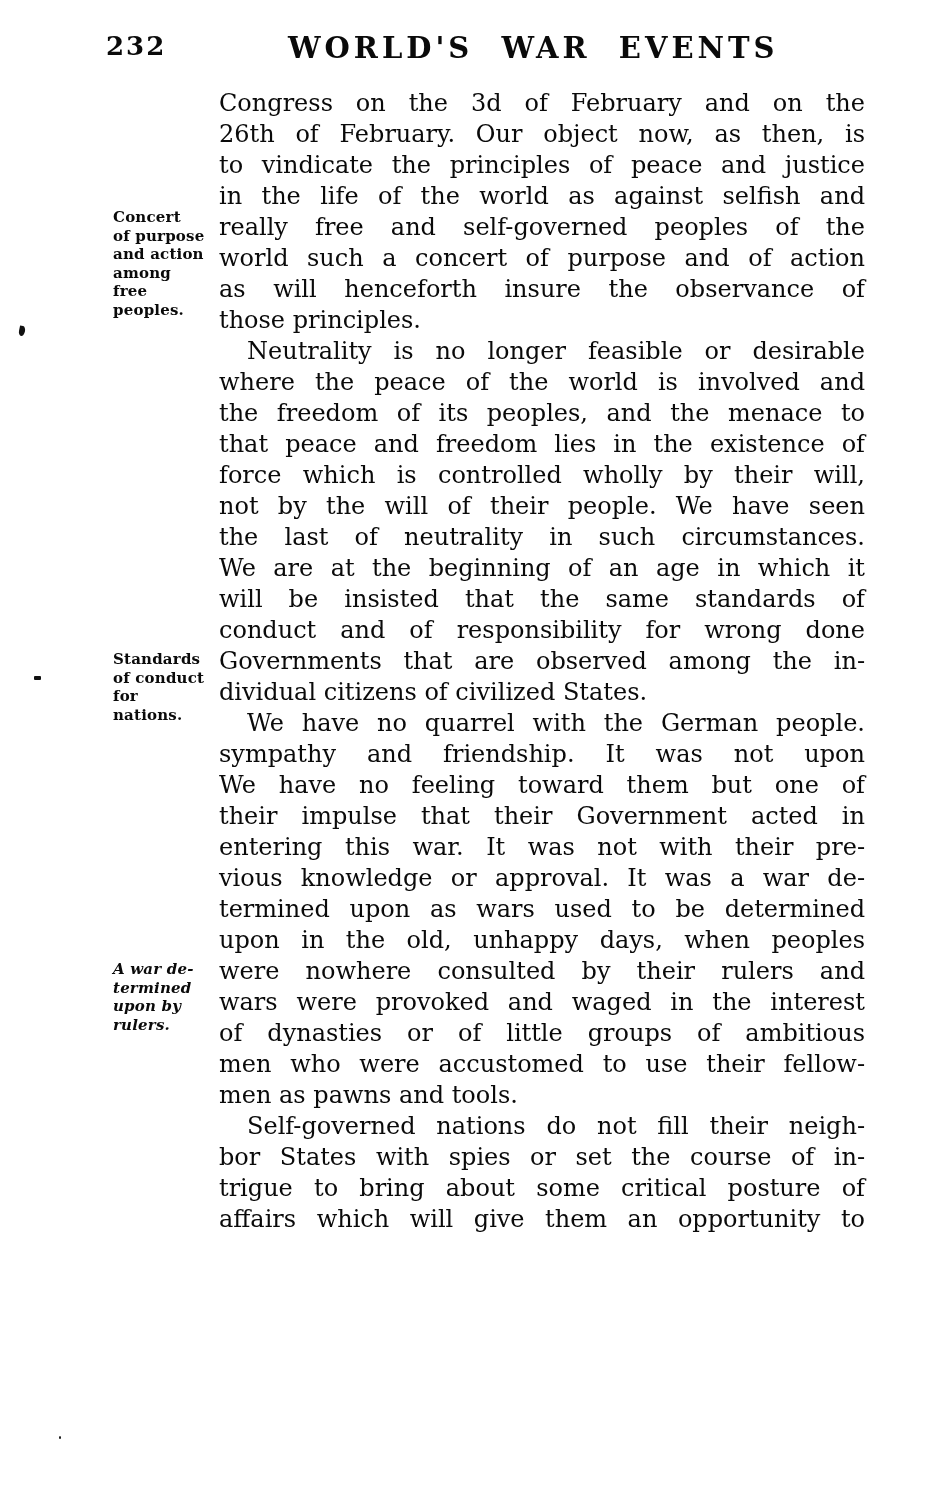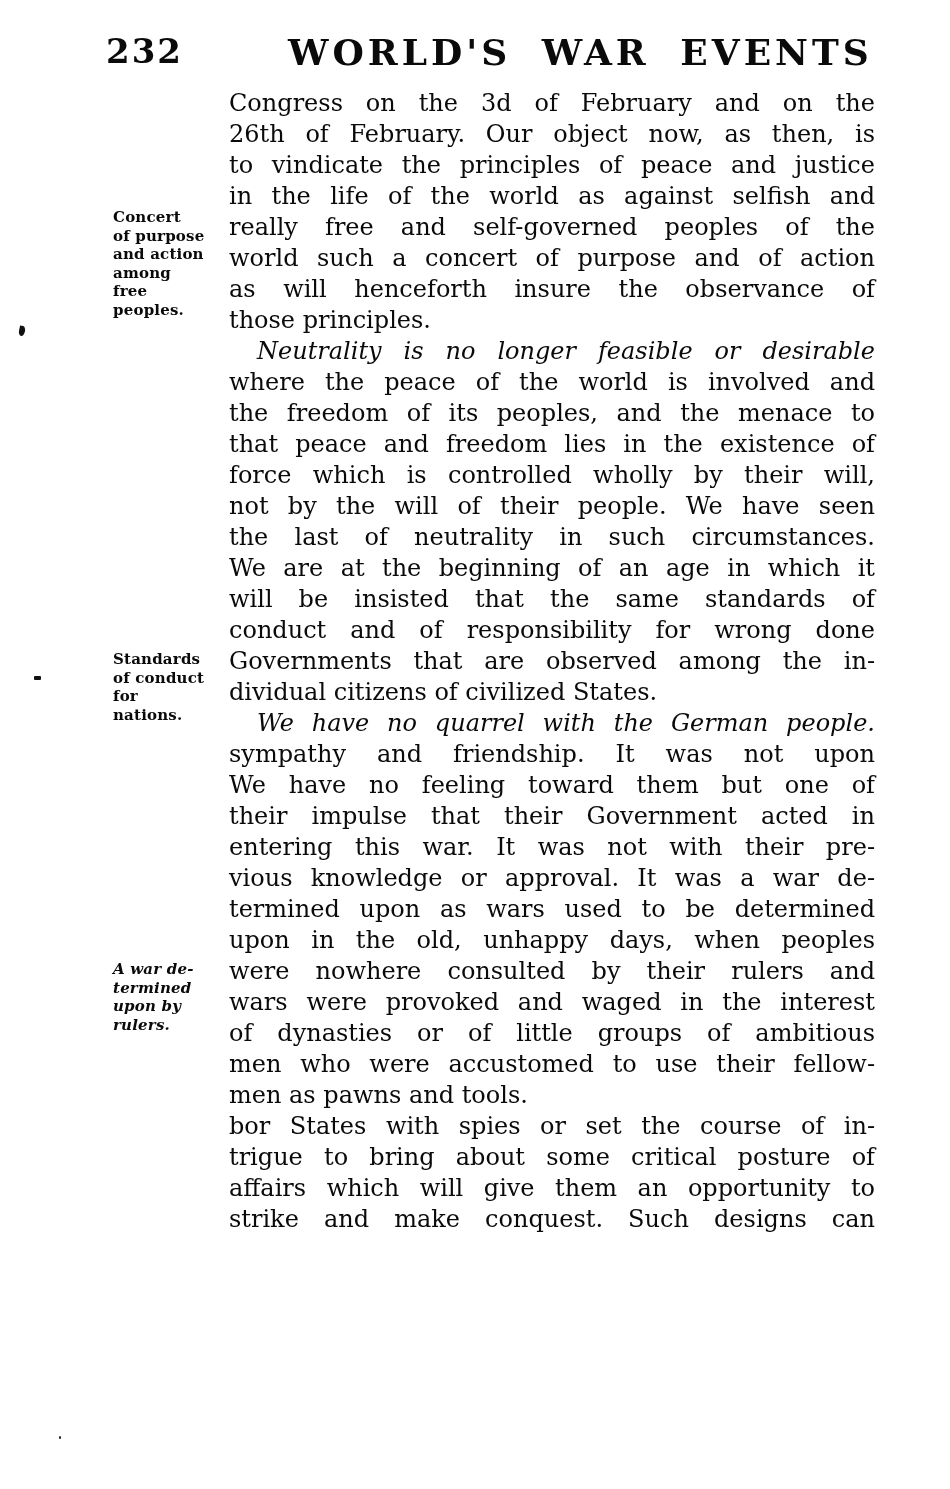--- a/index.html
+++ b/index.html
@@ -11,42 +11,42 @@
     position: relative;
     overflow: hidden;
   }
   .page {
     position: absolute; top: 0; left: 0;
     width: 950px; height: 1489px;
     background: #ffffff;
   }
   .page-number {
     position: absolute; left: 106px; top: 31px;
-    font-size: 34px; font-weight: bold;
+    font-size: 26px; font-weight: bold;
     letter-spacing: 2px;
   }
   .running-title {
     position: absolute; left: 288px; top: 31px;
-    font-size: 36px; font-weight: bold;
+    font-size: 29px; font-weight: bold;
     letter-spacing: 4px; word-spacing: 14px;
     white-space: nowrap;
   }
   .body-text {
-    position: absolute; left: 229px; top: 88px;
+    position: absolute; left: 219px; top: 88px;
     width: 646px;
   }
   .body-line {
     height: 31px; line-height: 31px;
     font-size: 24px;
     text-align: justify;
     text-align-last: justify;
     -moz-text-align-last: justify;
     white-space: normal;
   }
-  .body-line.indent { text-indent: 28px; font-style: italic; }
+  .body-line.indent { text-indent: 28px; }
   .body-line.last {
     text-align-last: left;
     -moz-text-align-last: left;
   }
   .margin-note {
     position: absolute; left: 113px;
     width: 110px;
     font-size: 15px; font-weight: bold;
     line-height: 18.5px;
     letter-spacing: 0.2px;
@@ -120,23 +120,23 @@
       <div class="body-line">their impulse that their Government acted in</div>
       <div class="body-line">entering this war. It was not with their pre-</div>
       <div class="body-line">vious knowledge or approval. It was a war de-</div>
       <div class="body-line">termined upon as wars used to be determined</div>
       <div class="body-line">upon in the old, unhappy days, when peoples</div>
       <div class="body-line">were nowhere consulted by their rulers and</div>
       <div class="body-line">wars were provoked and waged in the interest</div>
       <div class="body-line">of dynasties or of little groups of ambitious</div>
       <div class="body-line">men who were accustomed to use their fellow-</div>
       <div class="body-line last">men as pawns and tools.</div>
+      <div class="body-line indent">Self-governed nations do not fill their neigh-</div>
       <div class="body-line">bor States with spies or set the course of in-</div>
       <div class="body-line">trigue to bring about some critical posture of</div>
       <div class="body-line">affairs which will give them an opportunity to</div>
-      <div class="body-line">strike and make conquest. Such designs can</div>
     </div>
 
   <div class="ink-speck speck-comma"></div>
   <div class="ink-speck speck-dash"></div>
   <div class="ink-speck speck-dot"></div>
 
 </div>
 
 </body></html>

